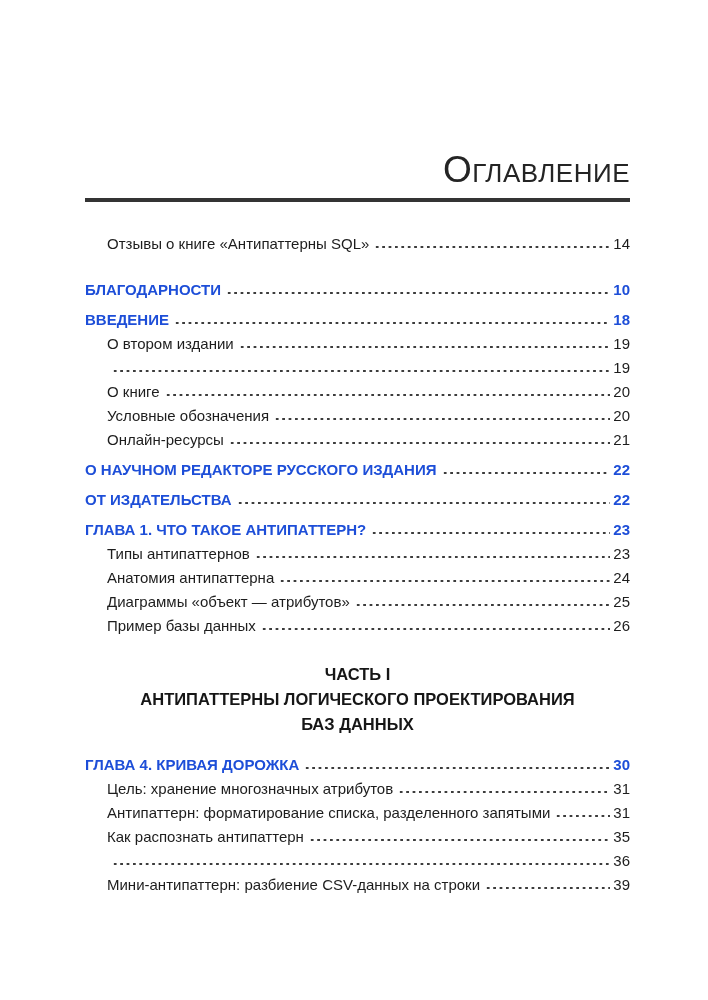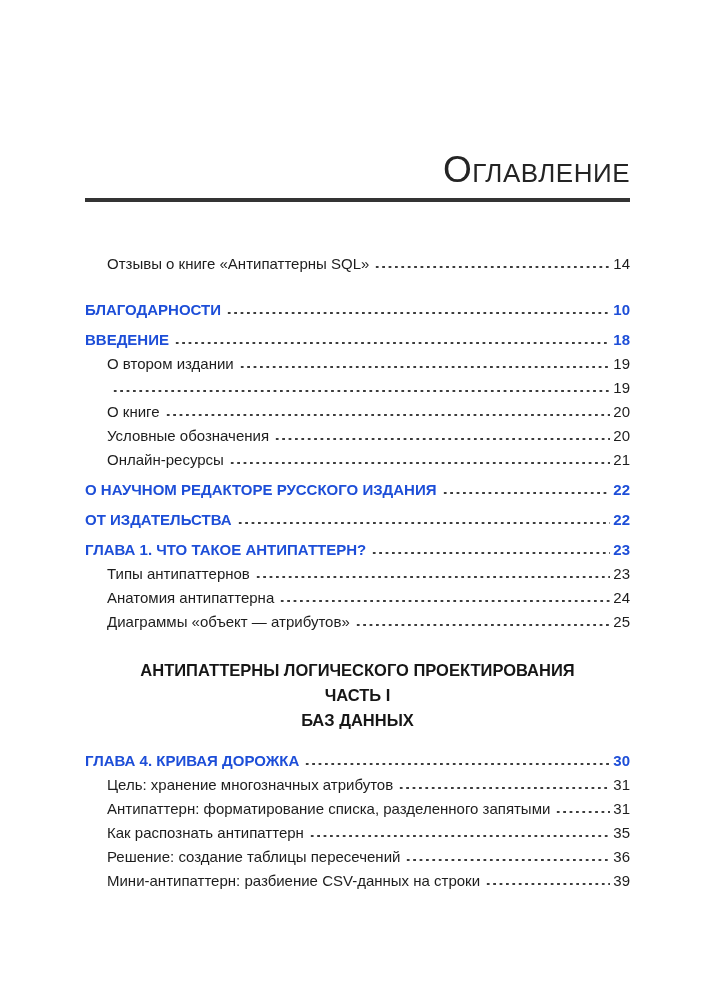--- a/index.html
+++ b/index.html
@@ -22,21 +22,21 @@
     letter-spacing: 0.5px;
     color: #242424;
     font-weight: 400;
   }
   .rule {
     height: 4px;
     background: #343434;
     margin-top: 6px;
   }
 
-  .toc { margin-top: 50px; }
+  .toc { margin-top: 30px; }
   .row {
     display: flex;
     align-items: flex-end;
     line-height: 24px;
     font-size: 15px;
   }
   .row .lbl { white-space: nowrap; }
   .row.sub { padding-left: 22px; }
   .row.bold { font-weight: bold; color: #1d4ed8; }
   .gap-lg { margin-top: 22px; }
@@ -152,24 +152,29 @@
       <span class="dots"></span>
       <span class="pg">24</span>
     </div>
 
     <div class="row sub">
       <span class="lbl">Диаграммы «объект — атрибутов»</span>
       <span class="dots"></span>
       <span class="pg">25</span>
     </div>
 
+    <div class="row sub">
+      <span class="lbl">Пример базы данных</span>
+      <span class="dots"></span>
+      <span class="pg">26</span>
+    </div>
 
     <div class="part-heading">
+      <div>ЧАСТЬ I</div>
       <div>АНТИПАТТЕРНЫ ЛОГИЧЕСКОГО ПРОЕКТИРОВАНИЯ</div>
-      <div>ЧАСТЬ I</div>
       <div>БАЗ ДАННЫХ</div>
     </div>
 
     <div class="row bold">
       <span class="lbl">ГЛАВА 4. КРИВАЯ ДОРОЖКА</span>
       <span class="dots"></span>
       <span class="pg">30</span>
     </div>
 
     <div class="row sub">
@@ -184,21 +189,20 @@
       <span class="pg">31</span>
     </div>
 
     <div class="row sub">
       <span class="lbl">Как распознать антипаттерн</span>
       <span class="dots"></span>
       <span class="pg">35</span>
     </div>
 
     <div class="row sub">
-      <span class="lbl">Решение: создание таблицы пересечений</span>
       <span class="dots"></span>
       <span class="pg">36</span>
     </div>
 
     <div class="row sub">
       <span class="lbl">Мини-антипаттерн: разбиение CSV-данных на строки</span>
       <span class="dots"></span>
       <span class="pg">39</span>
     </div>
 

